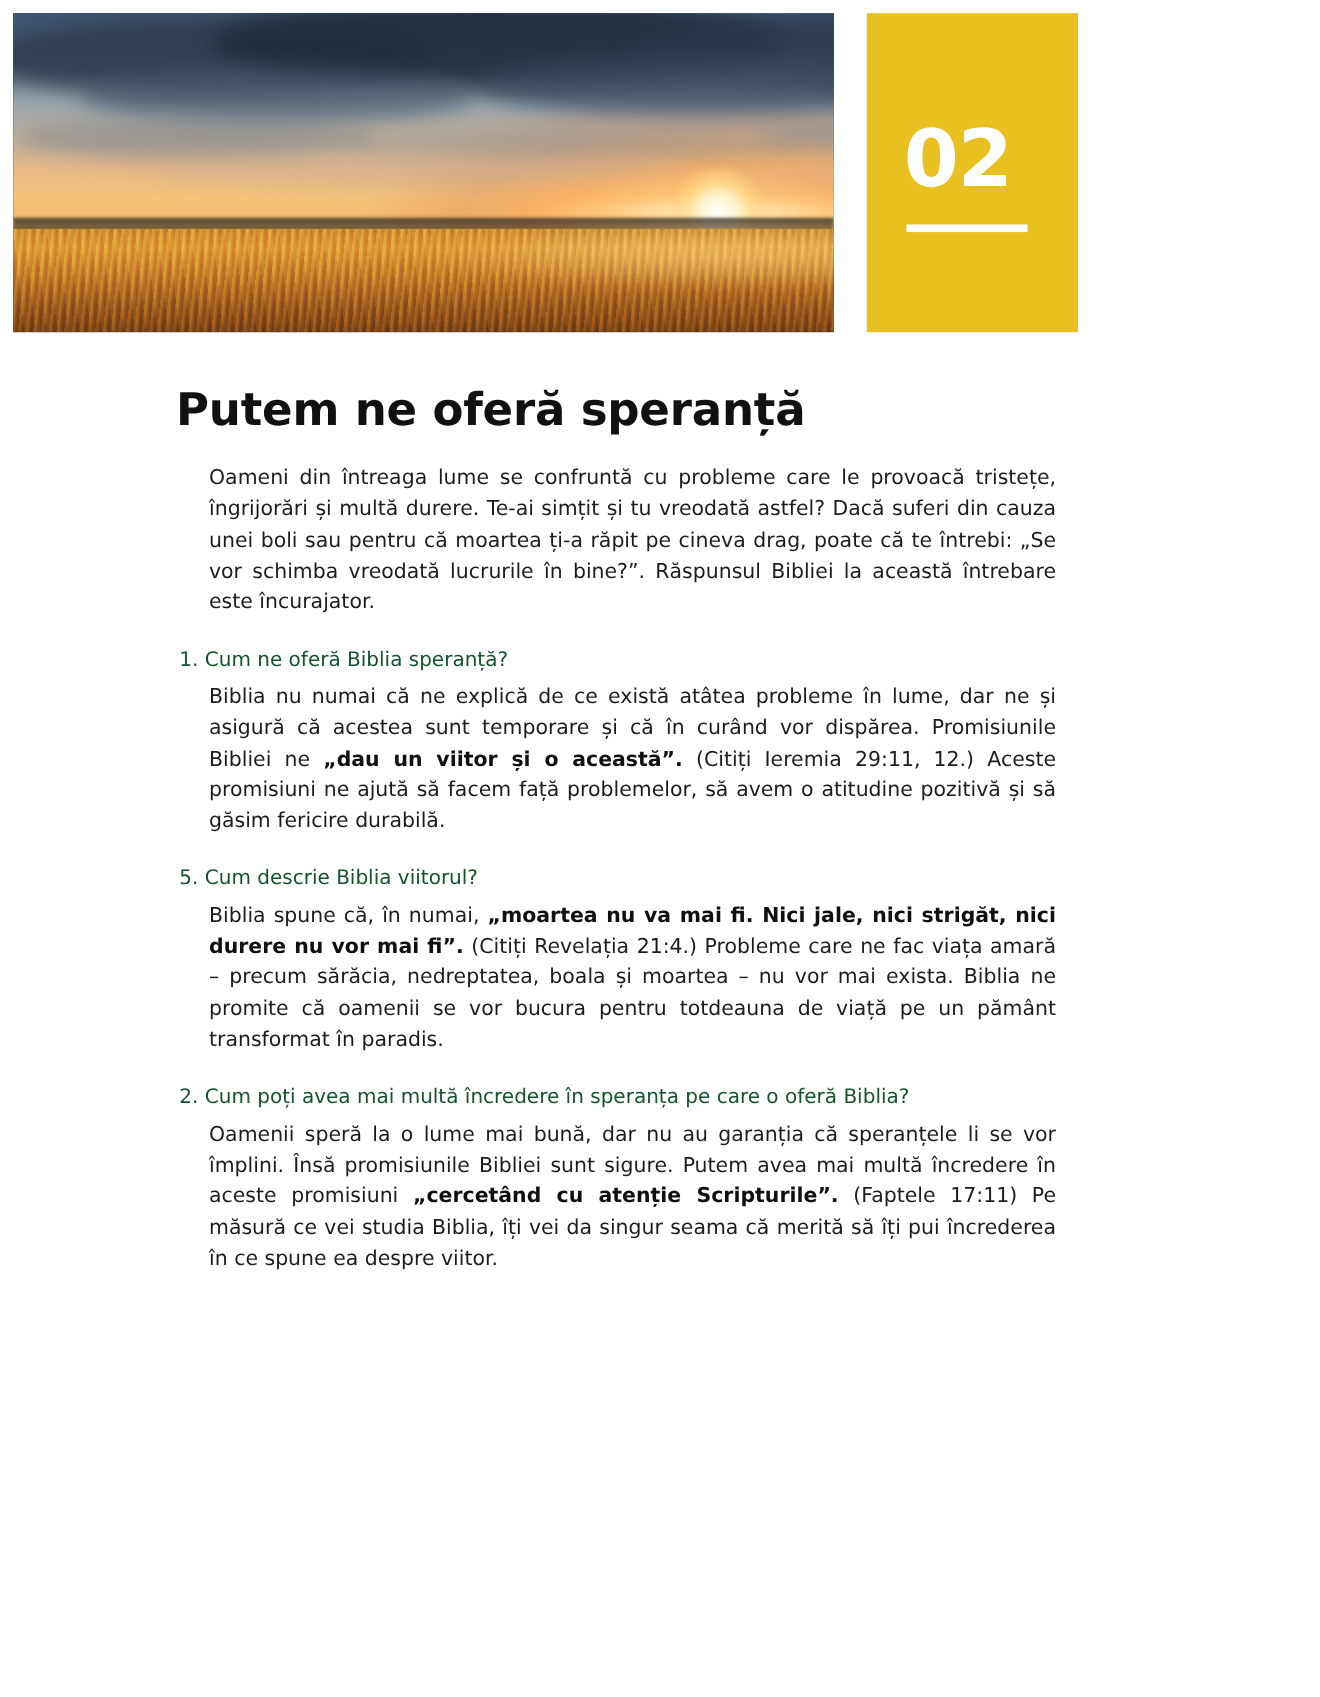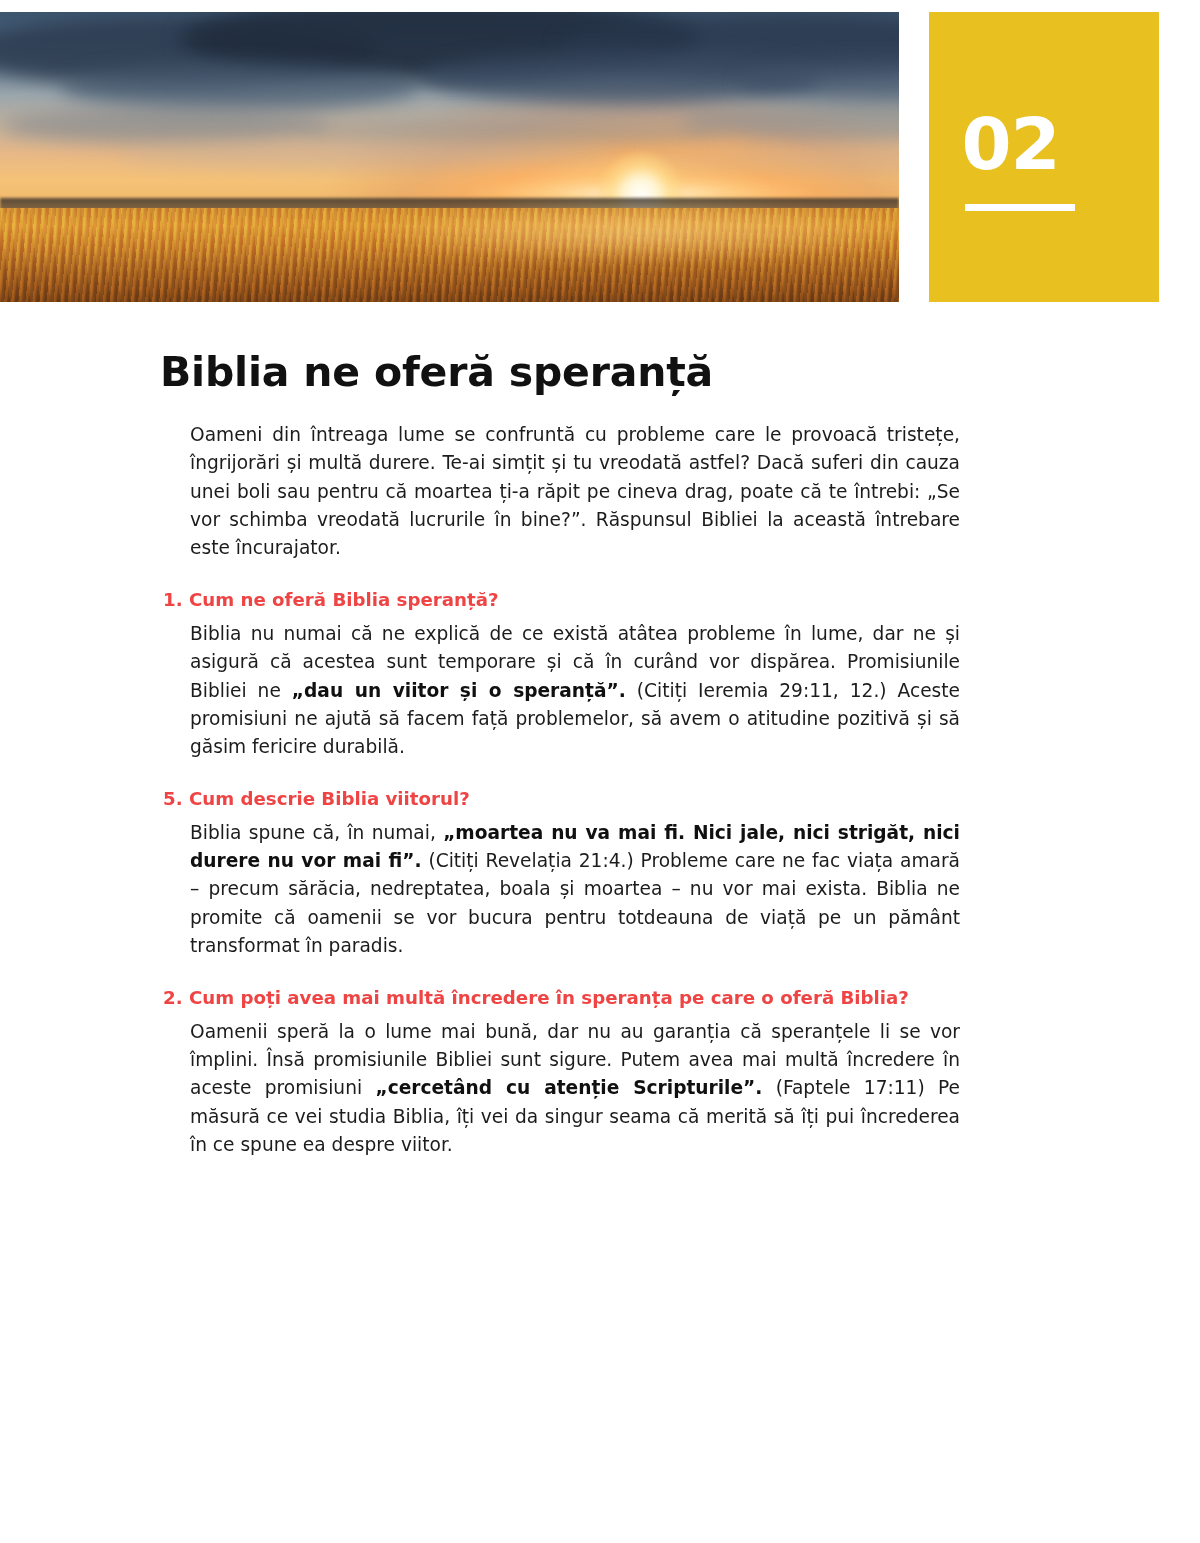--- a/index.html
+++ b/index.html
@@ -16,23 +16,23 @@
   .page {
     position: relative;
     width: 1200px;
     height: 1543px;
     background: #ffffff;
   }
 
   
   .header {
     position: absolute;
-    left: 0;
+    left: 12px;
     top: 12px;
-    width: 1159px;
+    width: 968px;
     height: 290px;
     display: flex;
     gap: 30px;
   }
   .hero {
     position: relative;
     width: 955px;
     height: 290px;
     overflow: hidden;
     background: #1d2b3a;
@@ -184,22 +184,22 @@
     margin: 0 0 0 0;
     font-size: 18.6px;
     line-height: 1.52;
     color: #1c1c1c;
     text-align: justify;
     text-justify: inter-word;
   }
   .q-heading {
     margin: 26px 0 8px -27px;
     font-size: 18.2px;
-    font-weight: 700;
-    color: #ef4444;
+    font-weight: 400;
+    color: #14532d;
     line-height: 1.3;
   }
   .q-block {
     margin-top: 0;
   }
   .q-block p.para {
     margin-top: 2px;
   }
   b, strong { font-weight: 700; color: #101010; }
 </style>
@@ -232,29 +232,29 @@
 
     <div class="number-block">
       <div class="num">02</div>
       <div class="rule"></div>
     </div>
 
   </div>
 
   <div class="content">
 
-    <h1 class="title">Biblia ne oferă speranță</h1>
+    <h1 class="title">Putem ne oferă speranță</h1>
 
     <div class="body-col">
 
       <p class="para">Oameni din întreaga lume se confruntă cu probleme care le provoacă tristețe, îngrijorări și multă durere. Te-ai simțit și tu vreodată astfel? Dacă suferi din cauza unei boli sau pentru că moartea ți-a răpit pe cineva drag, poate că te întrebi: „Se vor schimba vreodată lucrurile în bine?”. Răspunsul Bibliei la această întrebare este încurajator.</p>
 
       <div class="q-block">
         <div class="q-heading">1. Cum ne oferă Biblia speranță?</div>
-        <p class="para"><span>Biblia nu numai că ne explică de ce există atâtea probleme în lume, dar ne și asigură că acestea sunt temporare și că în curând vor dispărea. Promisiunile Bibliei ne </span><b>„dau un viitor și o speranță”.</b><span> (Citiți Ieremia 29:11, 12.) Aceste promisiuni ne ajută să facem față problemelor, să avem o atitudine pozitivă și să găsim fericire durabilă.</span></p>
+        <p class="para"><span>Biblia nu numai că ne explică de ce există atâtea probleme în lume, dar ne și asigură că acestea sunt temporare și că în curând vor dispărea. Promisiunile Bibliei ne </span><b>„dau un viitor și o această”.</b><span> (Citiți Ieremia 29:11, 12.) Aceste promisiuni ne ajută să facem față problemelor, să avem o atitudine pozitivă și să găsim fericire durabilă.</span></p>
       </div>
 
       <div class="q-block">
         <div class="q-heading">5. Cum descrie Biblia viitorul?</div>
         <p class="para"><span>Biblia spune că, în numai, </span><b>„moartea nu va mai fi. Nici jale, nici strigăt, nici durere nu vor mai fi”.</b><span> (Citiți Revelația 21:4.) Probleme care ne fac viața amară – precum sărăcia, nedreptatea, boala și moartea – nu vor mai exista. Biblia ne promite că oamenii se vor bucura pentru totdeauna de viață pe un pământ transformat în paradis.</span></p>
       </div>
 
       <div class="q-block">
         <div class="q-heading">2. Cum poți avea mai multă încredere în speranța pe care o oferă Biblia?</div>
         <p class="para"><span>Oamenii speră la o lume mai bună, dar nu au garanția că speranțele li se vor împlini. Însă promisiunile Bibliei sunt sigure. Putem avea mai multă încredere în aceste promisiuni </span><b>„cercetând cu atenție Scripturile”.</b><span> (Faptele 17:11) Pe măsură ce vei studia Biblia, îți vei da singur seama că merită să îți pui încrederea în ce spune ea despre viitor.</span></p>

